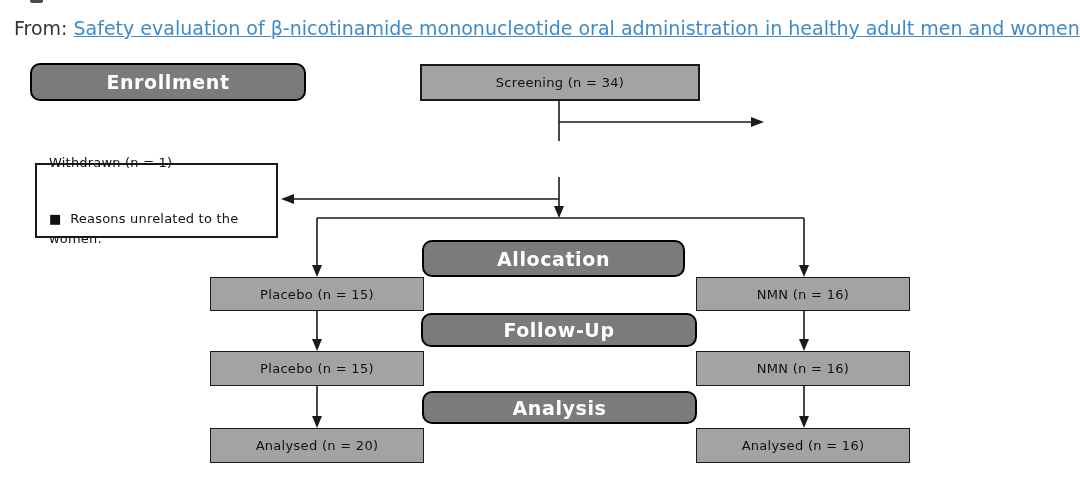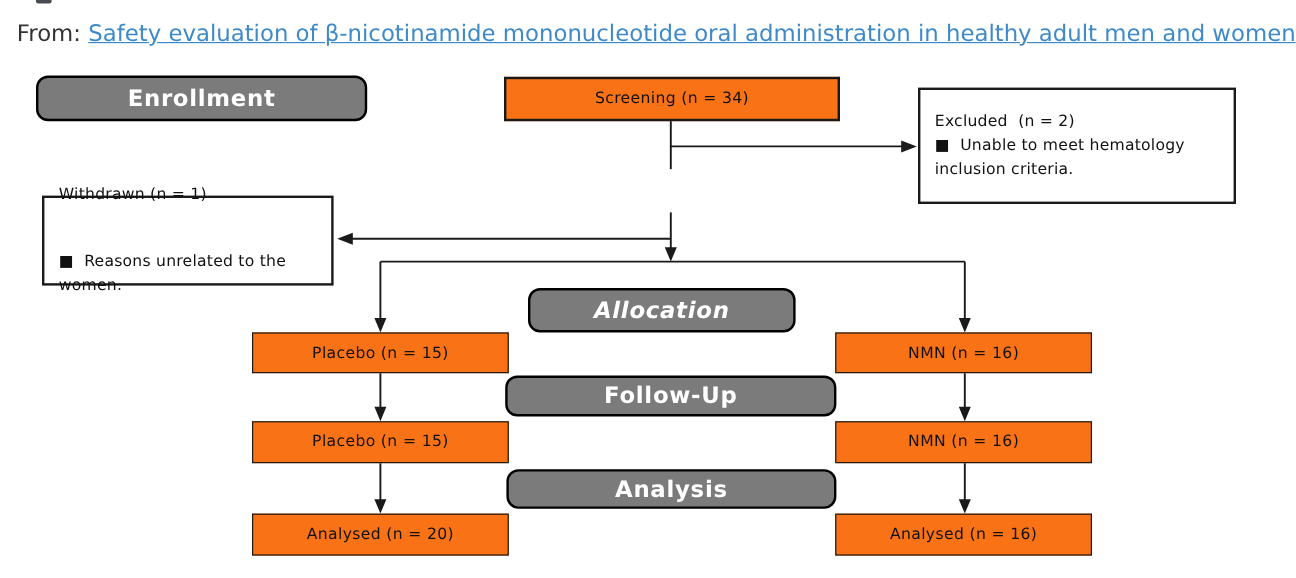--- a/index.html
+++ b/index.html
@@ -16,21 +16,21 @@
 
   .clip-fragment{position:absolute;left:30px;top:0;width:13px;height:3px;background:#474b52;border-radius:0 0 2px 2px;}
 
   .source-line{position:absolute;left:14px;top:17px;font-size:19px;color:#333333;white-space:nowrap;}
   .source-line a{color:var(--accent-link);text-decoration:underline;cursor:pointer;}
 
   .diagram{position:absolute;left:0;top:0;width:1080px;height:482px;}
   .arrows{position:absolute;left:0;top:0;width:1080px;height:482px;pointer-events:none;}
 
   .node{position:absolute;display:flex;align-items:center;justify-content:center;
-        background:#f97316;border:1.6px solid var(--line-color);
+        background:#a3a3a3;border:1.6px solid var(--line-color);
         font-size:13px;color:var(--text-color);letter-spacing:0.3px;text-align:center;}
   .node.thick{border-width:2px;}
 
   .stage{position:absolute;display:flex;align-items:center;justify-content:center;
          background:var(--stage-fill);border:2px solid #000000;border-radius:10px;
          color:var(--stage-text);font-size:19px;font-weight:bold;letter-spacing:0.6px;text-align:center;}
 
   .note{position:absolute;background:#ffffff;border:2px solid var(--line-color);
         font-size:13px;color:var(--text-color);letter-spacing:0.2px;
         display:flex;flex-direction:column;justify-content:center;
@@ -81,31 +81,26 @@
         <polygon points="317,277 312,265 322,265"></polygon>
         <polygon points="804,277 799,265 809,265"></polygon>
         <polygon points="317,351 312,339 322,339"></polygon>
         <polygon points="804,351 799,339 809,339"></polygon>
         <polygon points="317,428 312,416 322,416"></polygon>
         <polygon points="804,428 799,416 809,416"></polygon>
       </g>
     </svg>
 
     <div class="stage" style="left:30px;top:63px;width:276px;height:38px;">Enrollment</div>
-    <div class="stage" style="left:440px;top:240px;width:223px;height:37px;font-style:italic;">Allocation</div>
+    <div class="stage" style="left:422px;top:240px;width:263px;height:37px;">Allocation</div>
     <div class="stage" style="left:421px;top:313px;width:276px;height:34px;">Follow-Up</div>
     <div class="stage" style="left:422px;top:391px;width:275px;height:33px;">Analysis</div>
 
     <div class="node thick" style="left:420px;top:64px;width:280px;height:37px;">Screening (n = 34)</div>
 
-    <div class="note" style="left:765px;top:73px;width:265px;height:97px;">
-      <div>Excluded  (n = 2)</div>
-      <div>■  Unable to meet hematology</div>
-      <div>inclusion criteria.</div>
-    </div>
 
     <div class="note" style="left:35px;top:163px;width:243px;height:75px;gap:36px;">
       <div>Withdrawn (n = 1)</div>
       <div>■  Reasons unrelated to the women.</div>
     </div>
 
     <div class="node" style="left:210px;top:277px;width:214px;height:34px;">Placebo (n = 15)</div>
     <div class="node" style="left:696px;top:277px;width:214px;height:34px;">NMN (n = 16)</div>
 
     <div class="node" style="left:210px;top:351px;width:214px;height:35px;">Placebo (n = 15)</div>

